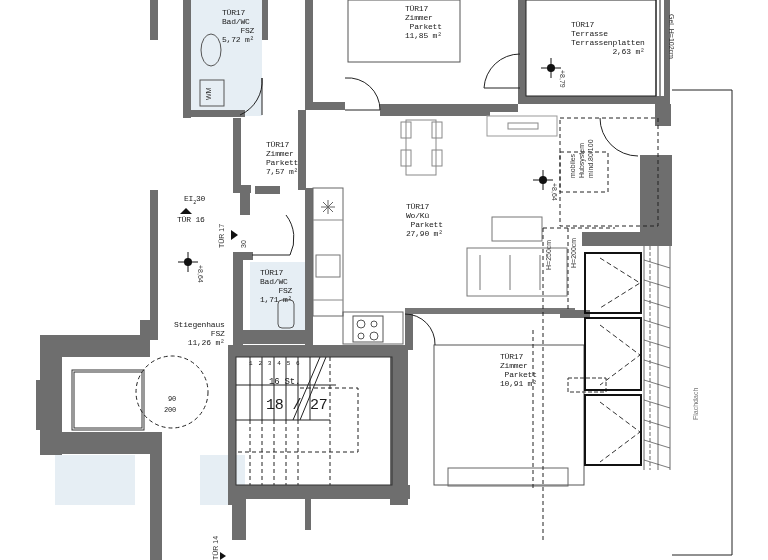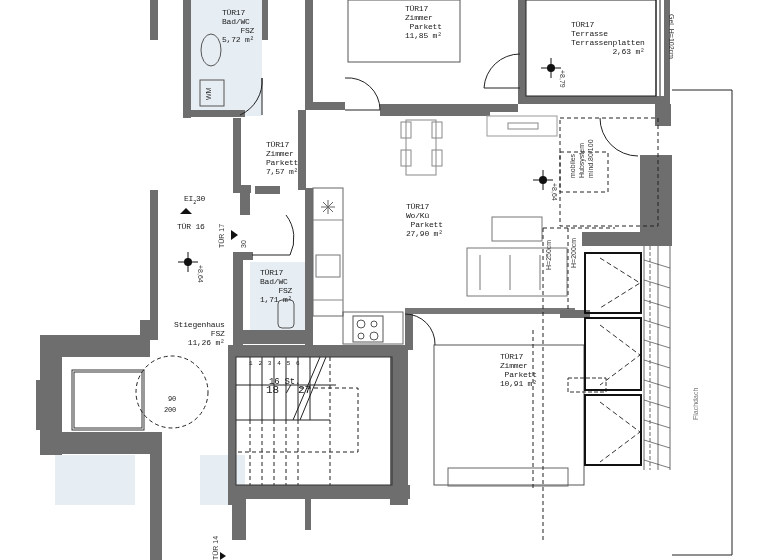--- a/index.html
+++ b/index.html
@@ -280,30 +280,30 @@
 <div class="vert90" style="left:558px;top:183px;">+8,64</div>
 <div class="vert90" style="left:204px;top:265px;">+8,64</div>
 
 <div class="vert" style="left:568px;top:178px;line-height:9px;">
   <span>mobiles</span><br>
   <span>Hubsystem</span><br>
   <span>mind.80/100</span>
 </div>
 
 <div class="lbl" style="left:184px;top:194px;"><span style="display:inline">EI</span><sub style="font-size:5px">2</sub><span style="display:inline">30</span></div>
-<div class="lbl" style="left:177px;top:215px;margin-top:7px;">TÜR 16</div>
+<div class="lbl" style="left:177px;top:215px;">TÜR 16</div>
 <div class="vert" style="left:218px;top:248px;">TÜR 17</div>
 <div class="vert" style="left:240px;top:248px;">30</div>
 <div class="vert" style="left:212px;top:560px;">TÜR 14</div>
 
 <div class="vert" style="left:545px;top:270px;">H=250cm</div>
 <div class="vert" style="left:570px;top:268px;">H=200cm</div>
 
 <div class="lbl" style="left:269px;top:378px;font-size:9px;">16 St.</div>
-<div class="lbl" style="left:266px;top:386px;font-size:11px;">18 / 27</div>
+<div class="lbl" style="left:266px;top:401px;font-size:15px;">18 / 27</div>
 
 <div class="lbl" style="left:168px;top:395px;font-size:7px;">90</div>
 <div class="lbl" style="left:164px;top:406px;font-size:7px;">200</div>
 
 <div class="lbl" style="left:249px;top:359px;font-size:6px;display:flex;gap:6px;">
   <span style="display:inline">1</span>
   <span style="display:inline">2</span>
   <span style="display:inline">3</span>
   <span style="display:inline">4</span>
   <span style="display:inline">5</span>

